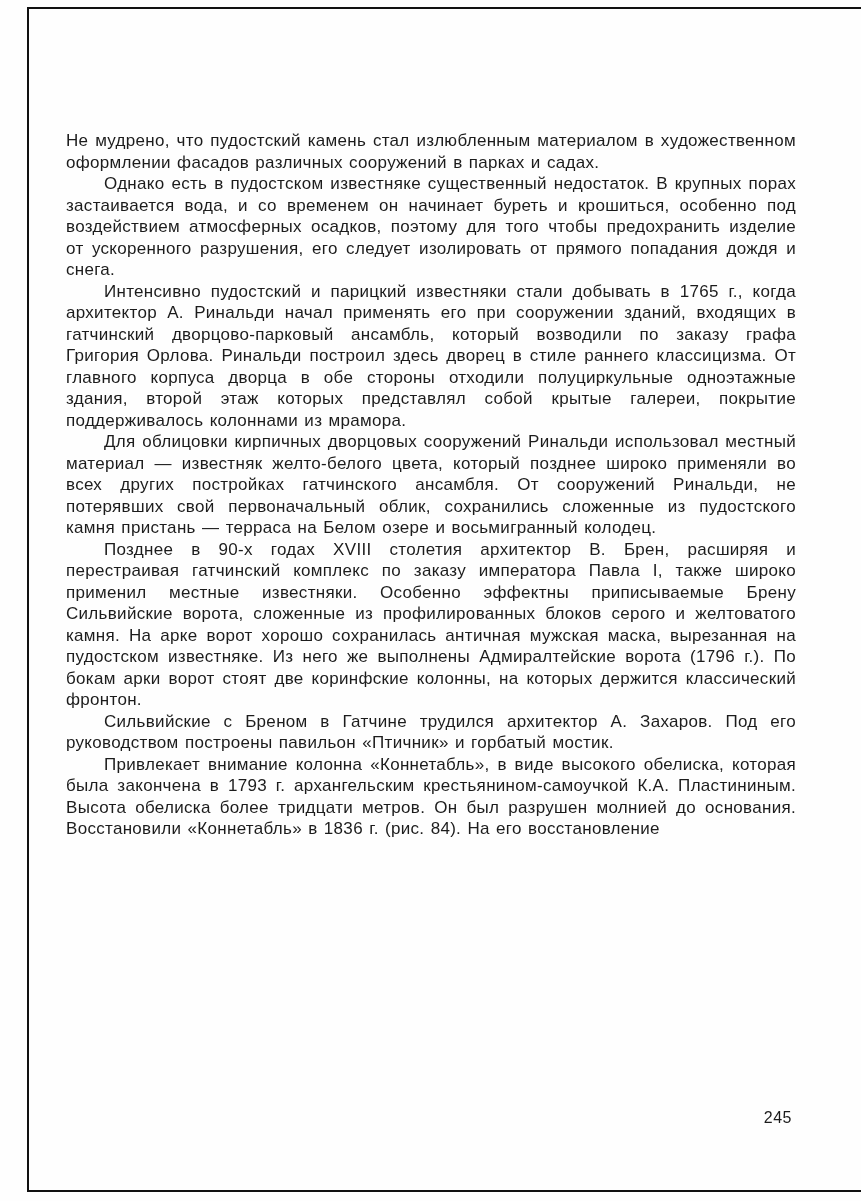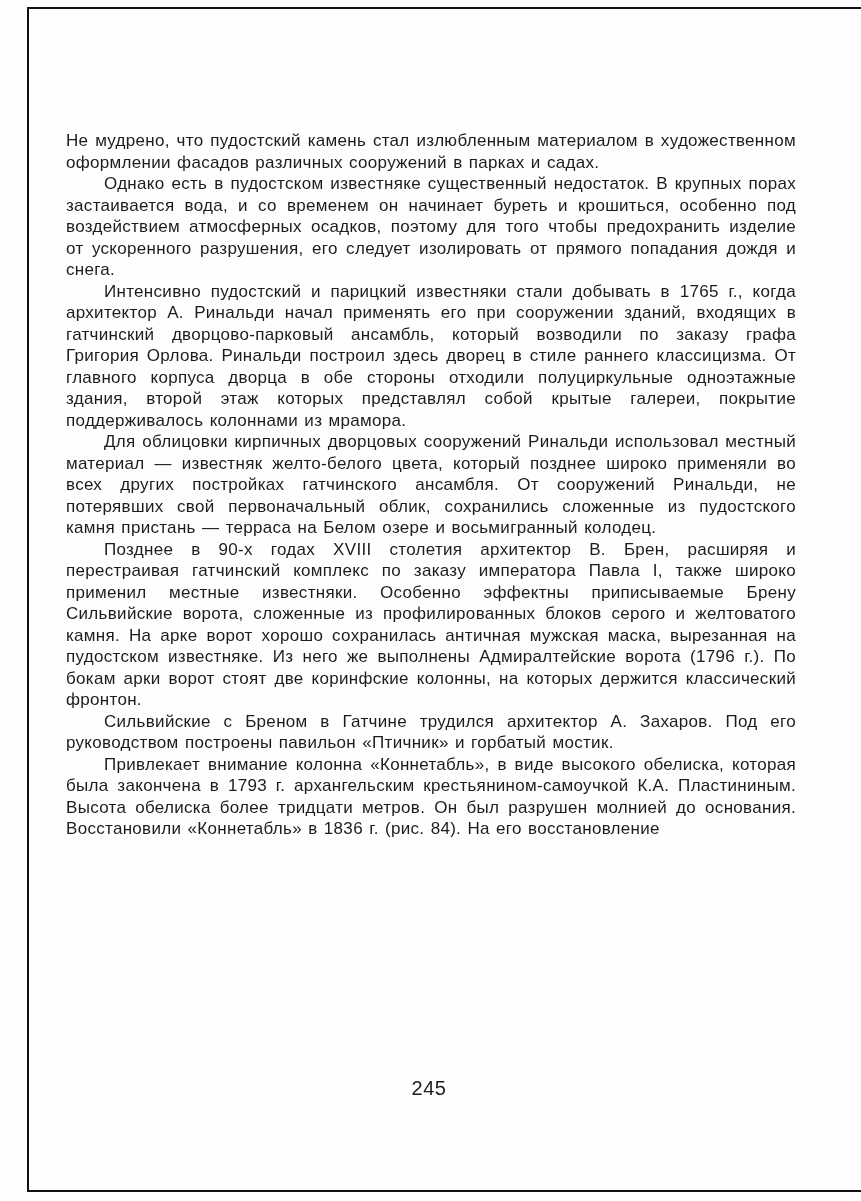--- a/index.html
+++ b/index.html
@@ -63,25 +63,25 @@
     margin: 0;
     padding: 0;
     text-indent: 38px;
   }
   .para.first {
     text-indent: 0;
   }
   .page-number {
     position: absolute;
     left: 66px;
-    top: 1077px;
+    top: 1109px;
     width: 726px;
-    text-align: center;
+    text-align: right;
     color: #1c1c1c;
-    font-size: 20px;
+    font-size: 16px;
     letter-spacing: 0.5px;
   }
 </style>
 </head>
 <body>
 
 <div class="scan-page">
 
   <div class="edge edge-top"></div>
   <div class="edge edge-left"></div>

